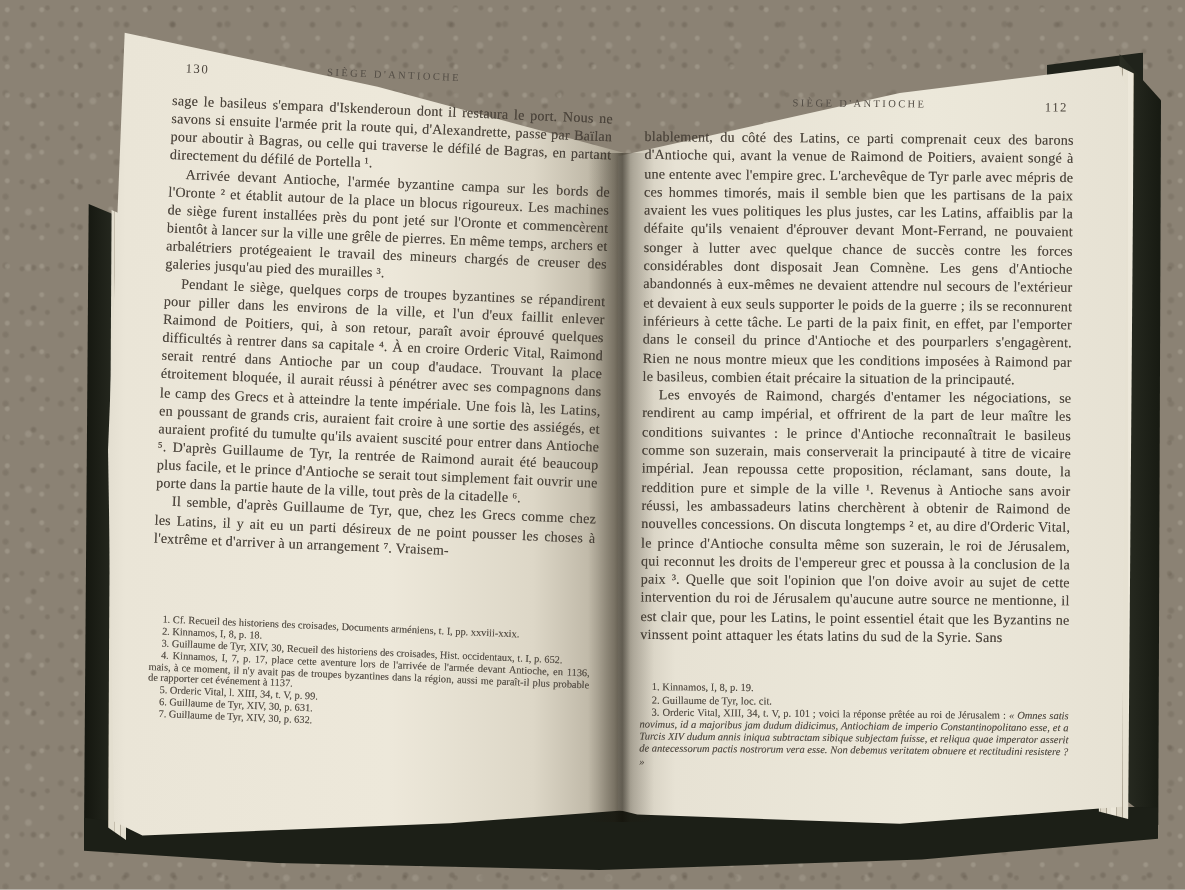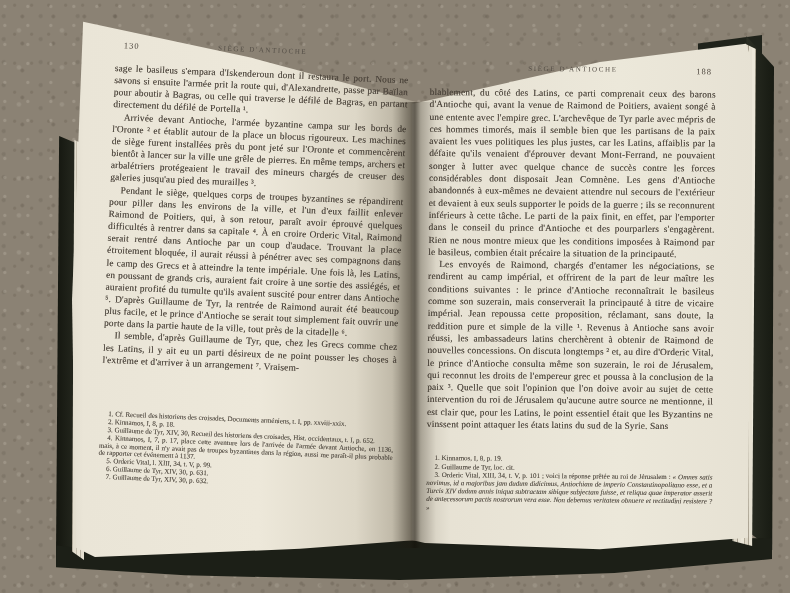--- a/index.html
+++ b/index.html
@@ -93,21 +93,21 @@
       <p class="fn">4. Kinnamos, I, 7, p. 17, place cette aventure lors de l'arrivée de l'armée devant Antioche, en 1136, mais, à ce moment, il n'y avait pas de troupes byzantines dans la région, aussi me paraît-il plus probable de rapporter cet événement à 1137.</p>
       <p class="fn">5. Orderic Vital, l. XIII, 34, t. V, p. 99.</p>
       <p class="fn">6. Guillaume de Tyr, XIV, 30, p. 631.</p>
       <p class="fn">7. Guillaume de Tyr, XIV, 30, p. 632.</p>
     </div>
   </div>
 
   <div class="abs content content-right">
     <div class="pagehead">
       <span class="runhead">SIÈGE D'ANTIOCHE</span>
-      <span class="pagenum pn-right">188</span>
+      <span class="pagenum pn-right">112</span>
     </div>
     <div class="bodytext">
       <p class="para">blablement, du côté des Latins, ce parti comprenait ceux des barons d'Antioche qui, avant la venue de Raimond de Poitiers, avaient songé à une entente avec l'empire grec. L'archevêque de Tyr parle avec mépris de ces hommes timorés, mais il semble bien que les partisans de la paix avaient les vues politiques les plus justes, car les Latins, affaiblis par la défaite qu'ils venaient d'éprouver devant Mont-Ferrand, ne pouvaient songer à lutter avec quelque chance de succès contre les forces considérables dont disposait Jean Comnène. Les gens d'Antioche abandonnés à eux-mêmes ne devaient attendre nul secours de l'extérieur et devaient à eux seuls supporter le poids de la guerre ; ils se reconnurent inférieurs à cette tâche. Le parti de la paix finit, en effet, par l'emporter dans le conseil du prince d'Antioche et des pourparlers s'engagèrent. Rien ne nous montre mieux que les conditions imposées à Raimond par le basileus, combien était précaire la situation de la principauté.</p>
       <p class="para ind">Les envoyés de Raimond, chargés d'entamer les négociations, se rendirent au camp impérial, et offrirent de la part de leur maître les conditions suivantes : le prince d'Antioche reconnaîtrait le basileus comme son suzerain, mais conserverait la principauté à titre de vicaire impérial. Jean repoussa cette proposition, réclamant, sans doute, la reddition pure et simple de la ville ¹. Revenus à Antioche sans avoir réussi, les ambassadeurs latins cherchèrent à obtenir de Raimond de nouvelles concessions. On discuta longtemps ² et, au dire d'Orderic Vital, le prince d'Antioche consulta même son suzerain, le roi de Jérusalem, qui reconnut les droits de l'empereur grec et poussa à la conclusion de la paix ³. Quelle que soit l'opinion que l'on doive avoir au sujet de cette intervention du roi de Jérusalem qu'aucune autre source ne mentionne, il est clair que, pour les Latins, le point essentiel était que les Byzantins ne vinssent point attaquer les états latins du sud de la Syrie. Sans</p>
     </div>
     <div class="footnotes fn-right-block">
       <p class="fn">1. Kinnamos, I, 8, p. 19.</p>
       <p class="fn">2. Guillaume de Tyr, loc. cit.</p>
       <p class="fn"><span>3. Orderic Vital, XIII, 34, t. V, p. 101 ; voici la réponse prêtée au roi de Jérusalem : </span><i>« Omnes satis novimus, id a majoribus jam dudum didicimus, Antiochiam de imperio Constantinopolitano esse, et a Turcis XIV dudum annis iniqua subtractam sibique subjectam fuisse, et reliqua quae imperator asserit de antecessorum pactis nostrorum vera esse. Non debemus veritatem obnuere et rectitudini resistere ? »</i></p>
     </div>

